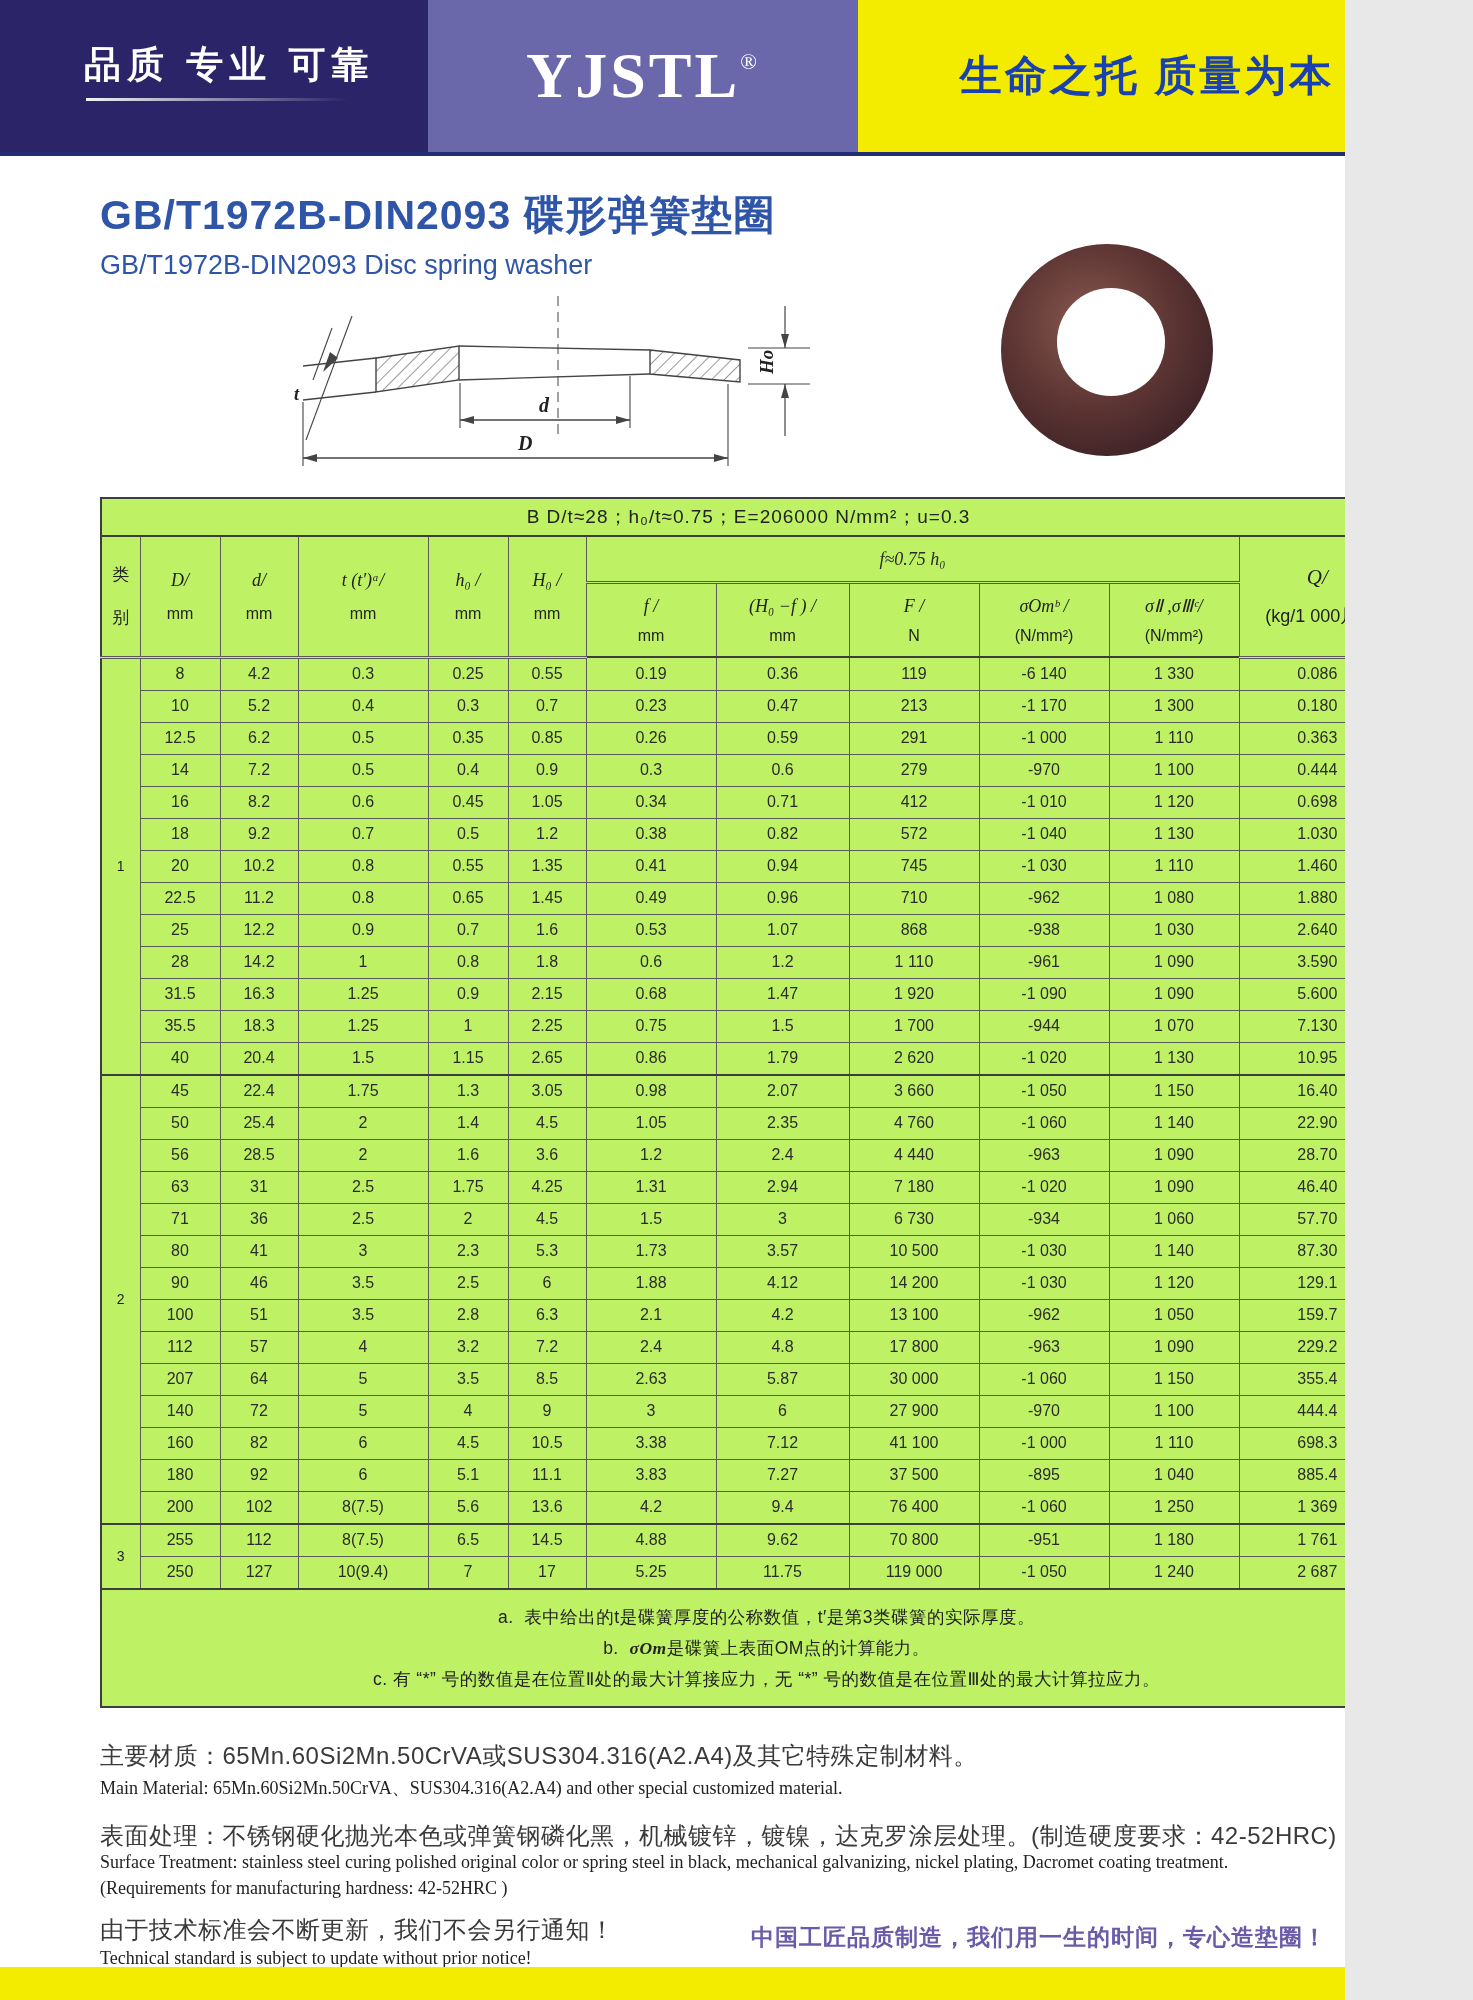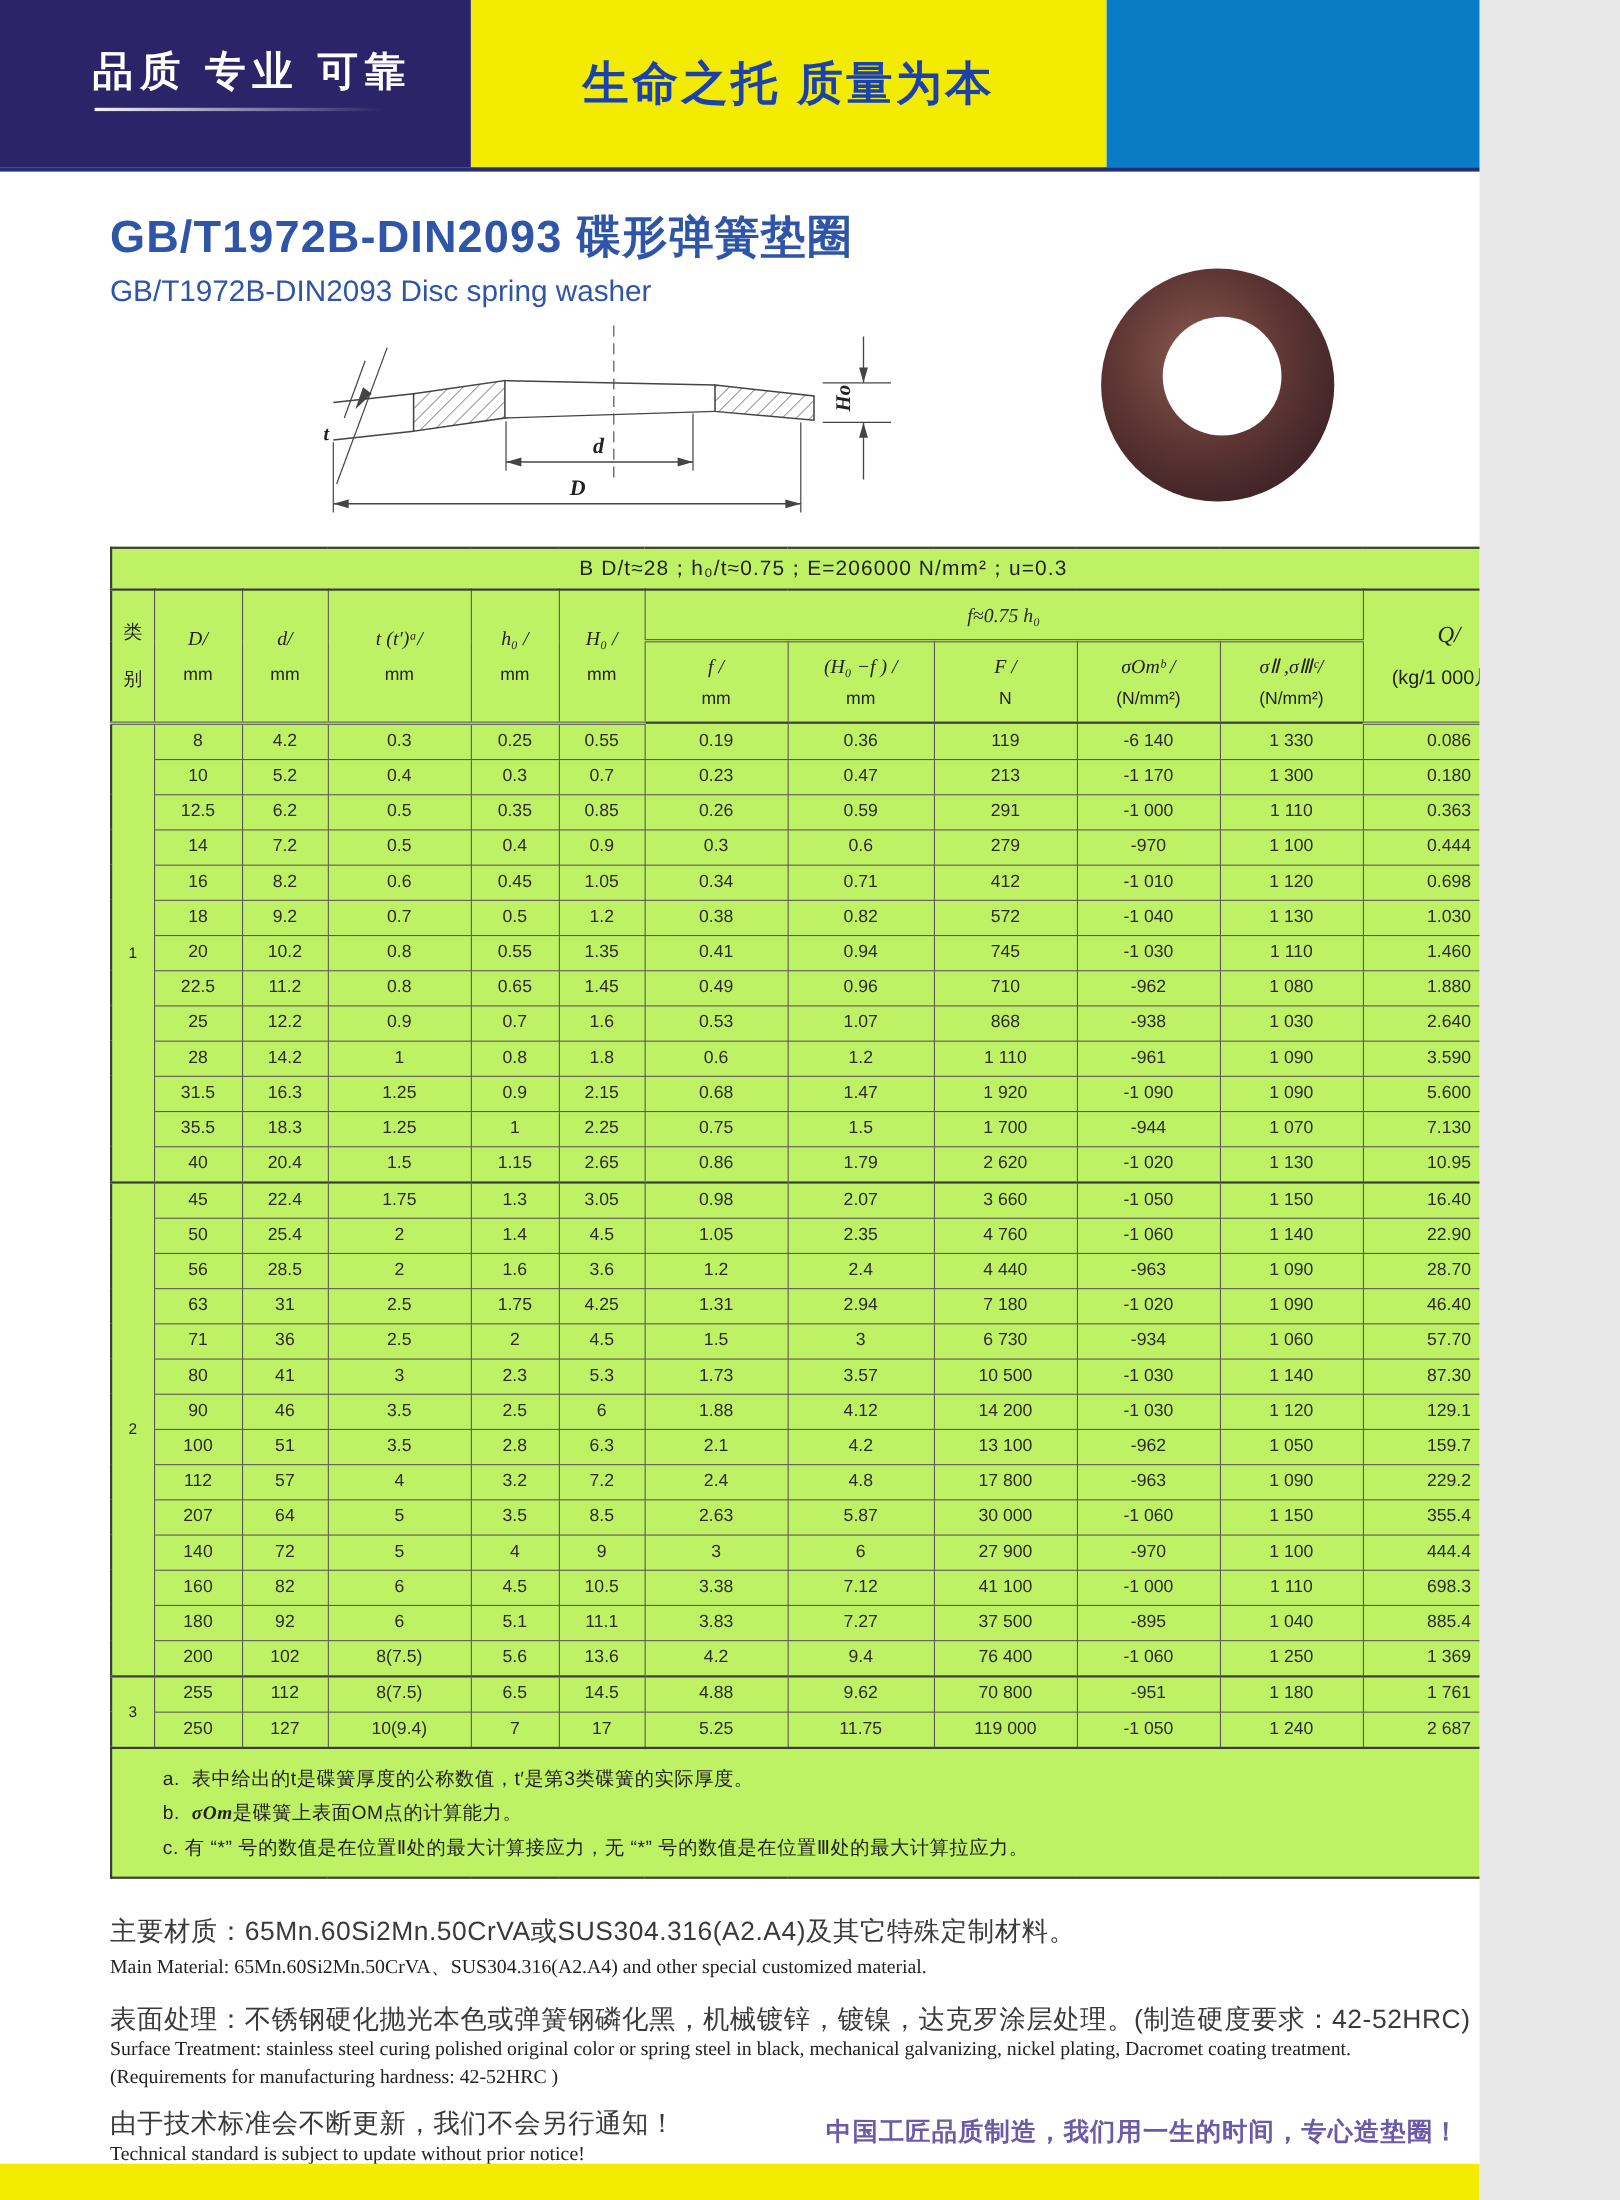--- a/index.html
+++ b/index.html
@@ -38,40 +38,43 @@
   .tbl .f-title th{height:44px;font-size:18px;border-bottom:3px double #5a5a5a;}
   .tbl .f-sub th{height:72px;}
   .hcell .l1{font-family:"Liberation Serif",serif;font-style:italic;font-size:18px;color:#222;margin-bottom:14px;}
   .hcell .l2{font-size:16px;color:#222;}
   .f-sub .hcell .l1{margin-bottom:10px;}
   .cat-h div{font-size:17px;color:#222;line-height:1;}
   .cat-h .c1{margin-bottom:26px;}
   .tbl tbody td{height:31px;}
   .tbl tbody tr.group-start td{border-top:2px solid #3d3d3d;}
   .tbl td.cat{font-size:14px;color:#222;}
-  .tbl .fn td{border-top:2px solid #3d3d3d;height:104px;text-align:left;padding:6px 10px 6px 46px;}
+  .tbl .fn td{border-top:2px solid #3d3d3d;height:104px;text-align:center;padding:6px 10px 6px 46px;}
   .fn-line{font-size:17.5px;color:#222;margin:7px 0;letter-spacing:.5px;}
   .fn-line .sym{font-family:"Liberation Serif",serif;font-style:italic;font-weight:bold;}
 
   
   .zh-line{position:absolute;left:100px;font-size:24px;color:#3a3a3a;white-space:nowrap;letter-spacing:.5px;}
   .en-line{position:absolute;left:100px;font-family:"Liberation Serif",serif;font-size:18px;color:#222;white-space:nowrap;}
   .tagline{position:absolute;right:18px;top:1922px;font-size:23px;font-weight:bold;color:#6a5aa8;letter-spacing:1px;white-space:nowrap;}
   .bottom-bar{position:absolute;left:0;top:1967px;width:1352px;height:33px;background:#f3ec00;}
   .bottom-corner{position:absolute;left:1352px;top:1967px;width:121px;height:33px;background:#0a7cc5;}
 </style>
 </head>
 <body>
 
 <div class="page">
 
   <div class="banner">
     <div class="blk-navy">
       <div class="left-slogan">品质 专业 可靠</div>
       <div class="left-underline"></div>
+    </div>
+    <div class="blk-purple">
+      <div class="logo"><span>YJSTL</span><sup>®</sup></div>
     </div>
     <div class="blk-yellow">
       <div class="right-slogan">生命之托 质量为本</div>
     </div>
     <div class="blk-strip"></div>
   </div>
   <div class="banner-underlay"></div>
   <div class="banner-underlay2"></div>
 
   <div class="title-zh">GB/T1972B-DIN2093 碟形弹簧垫圈</div>

